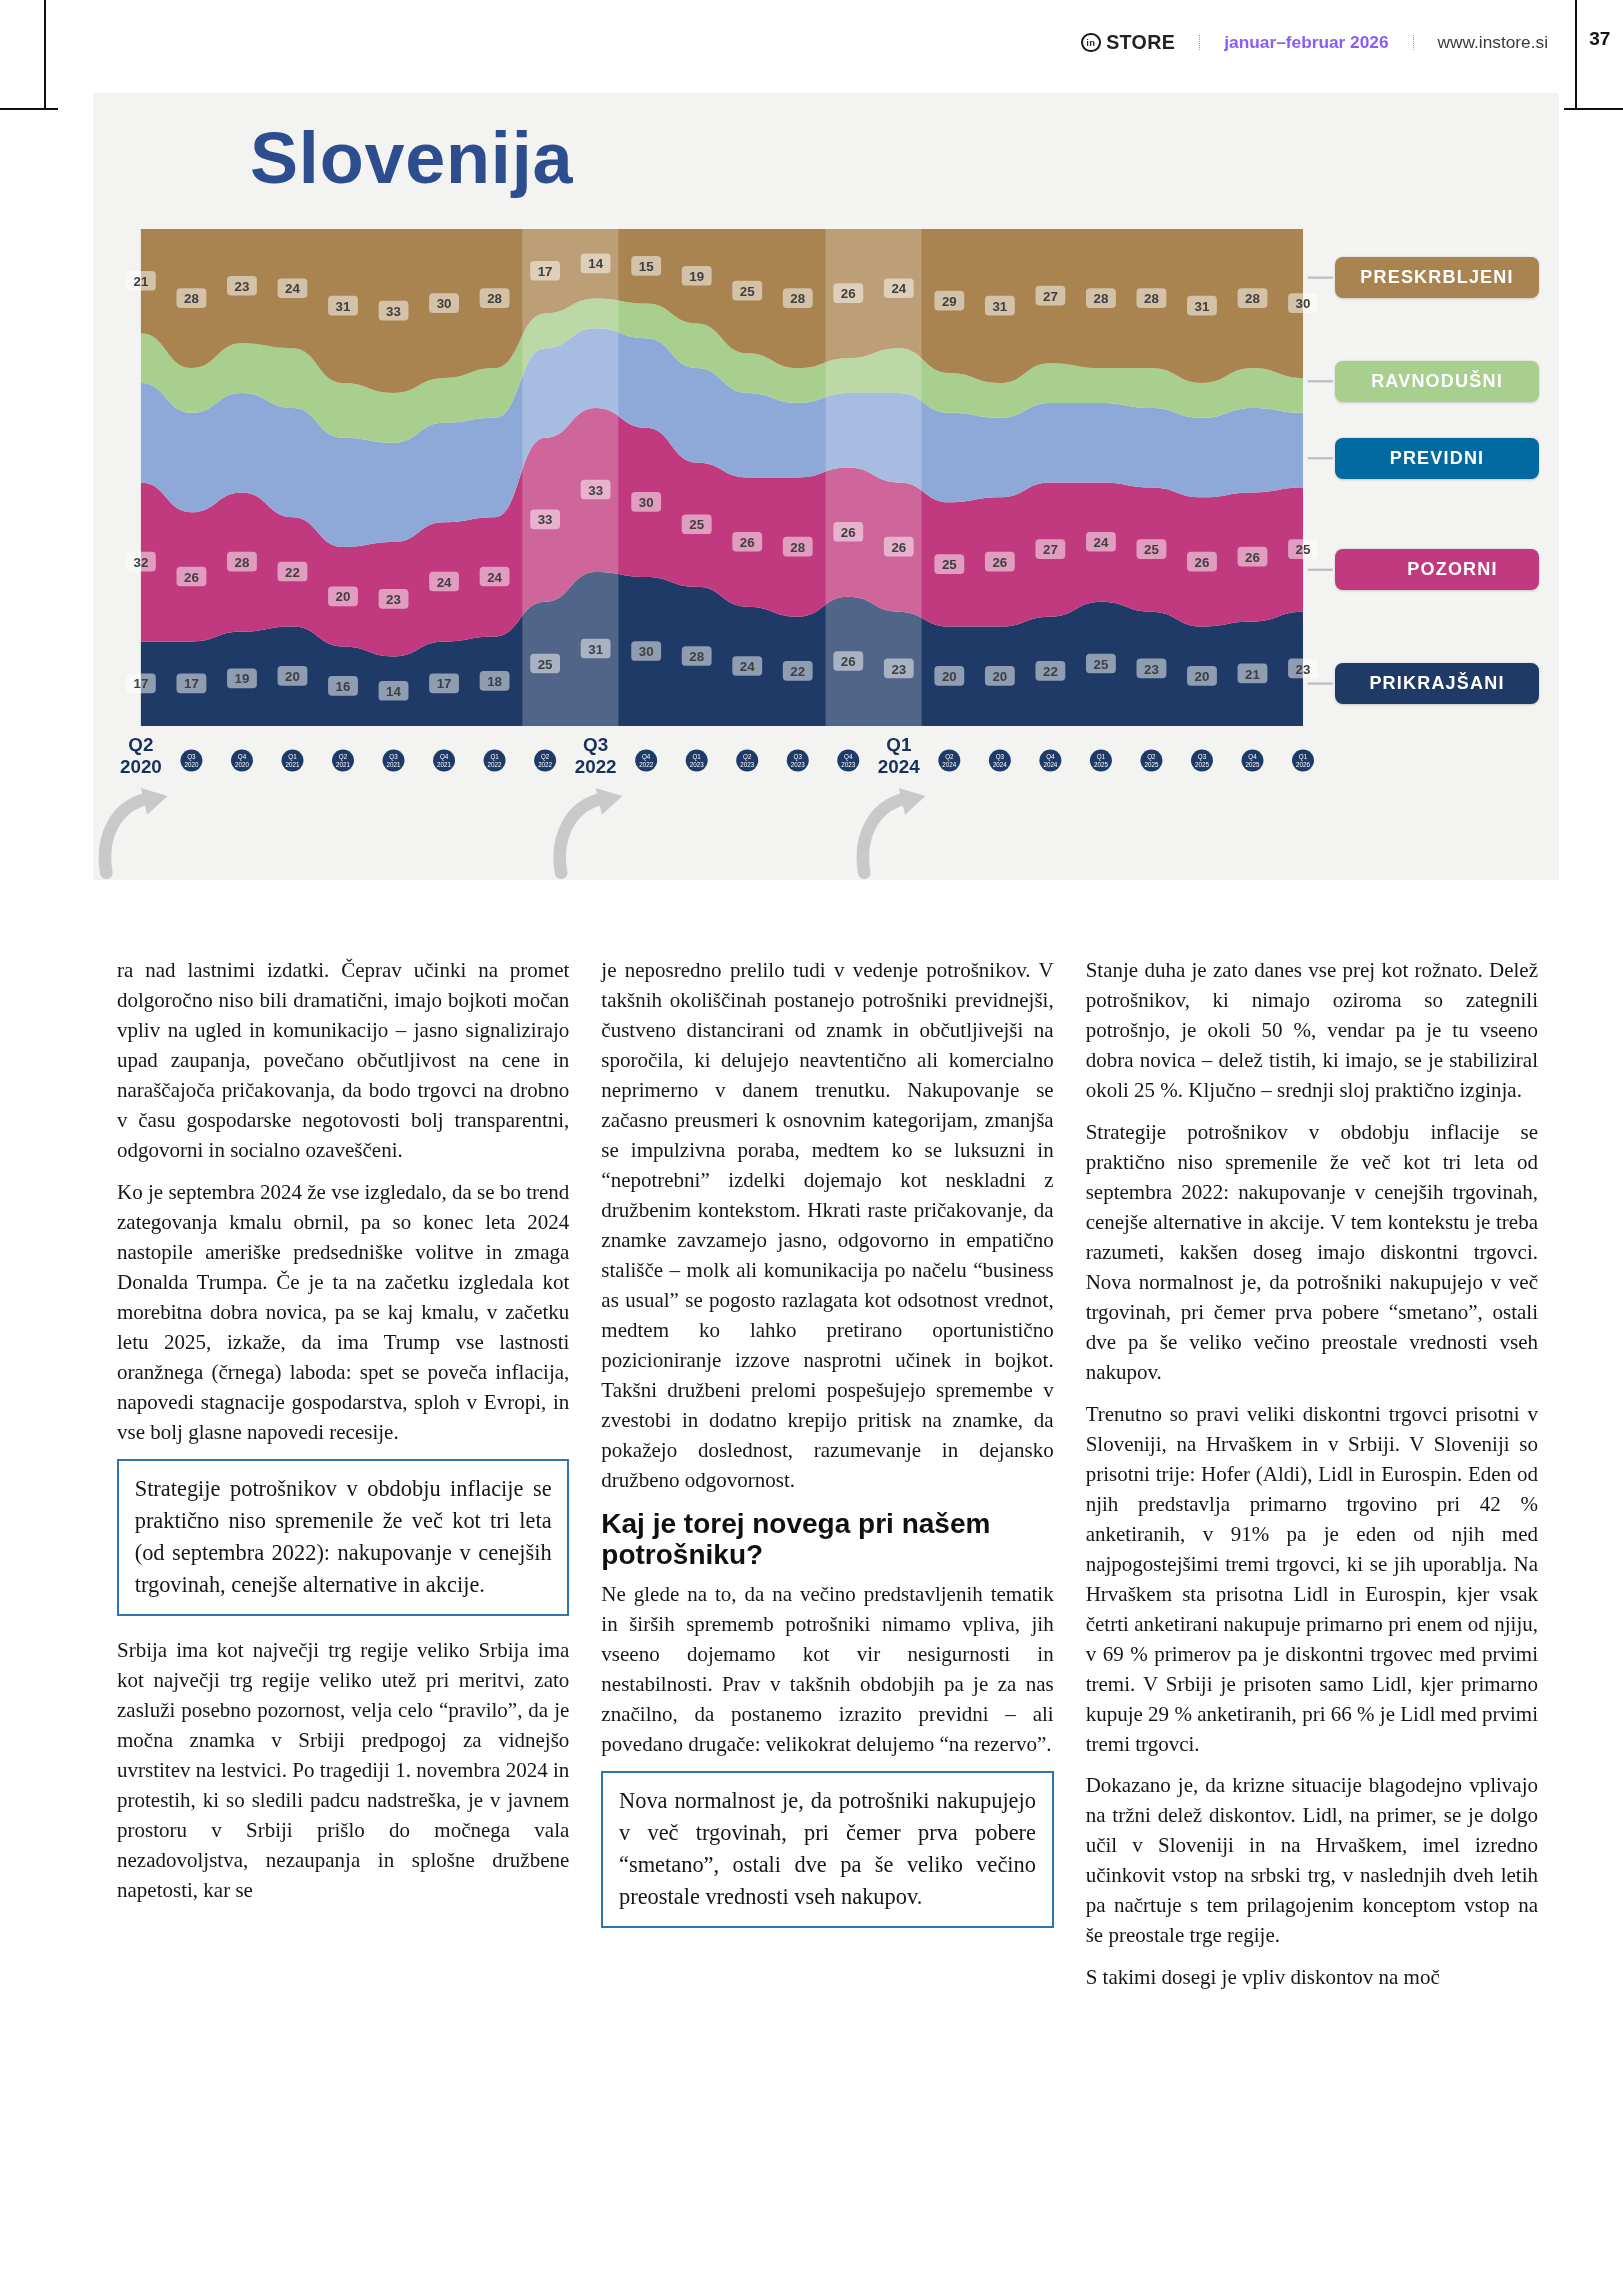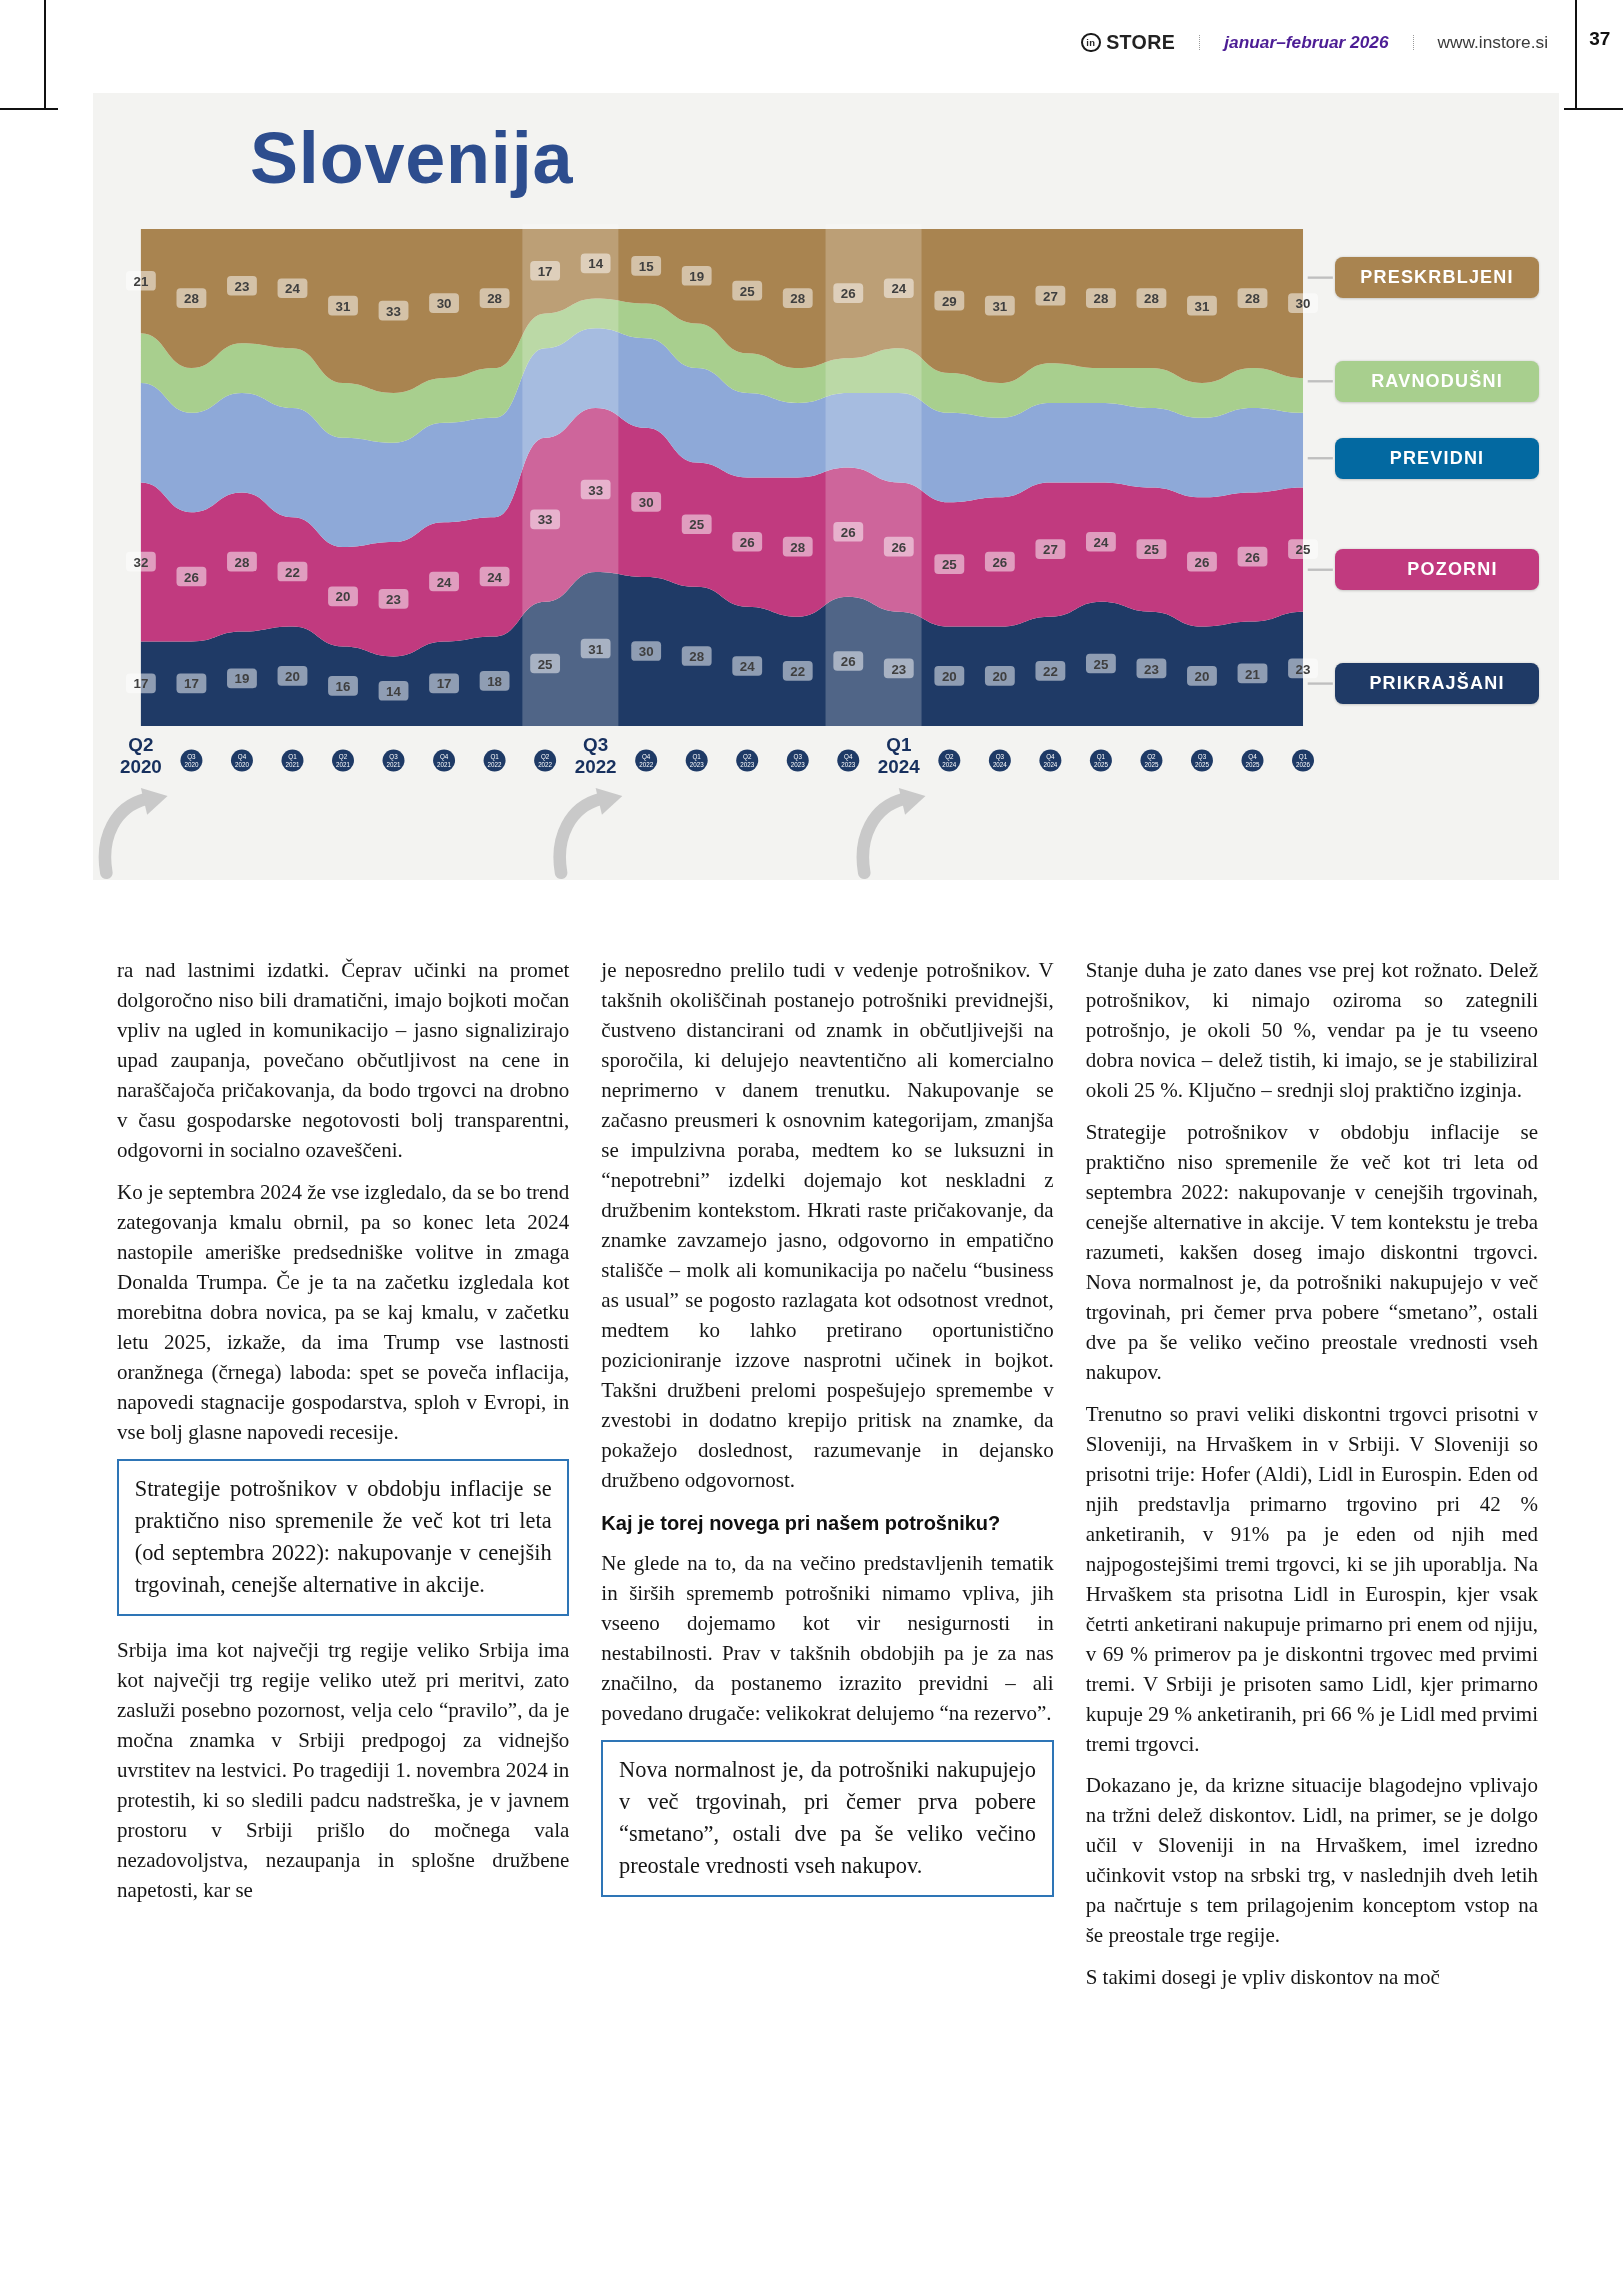--- a/index.html
+++ b/index.html
@@ -28,21 +28,21 @@
     font-family: "Liberation Sans", sans-serif;
     font-size: 17.3px; color: #222; white-space: nowrap;
   }
   .brand { display: flex; align-items: center; gap: 5.5px; font-weight: bold; font-size: 19.6px; letter-spacing: 0.4px; }
   .brand-circle {
     width: 19.6px; height: 19.6px; border: 2px solid #1a1a1a; border-radius: 50%;
     display: inline-flex; align-items: center; justify-content: center;
     font-size: 9.4px; font-weight: bold; line-height: 1;
   }
   .sep { width: 0; height: 15.7px; border-left: 1.6px dotted #9a9a9a; }
-  .issue { font-weight: bold; color: #4c1d95; font-style: italic; }
+  .issue { font-weight: bold; color: #8b5cf6; }
   .site { color: #3a3a3a; text-decoration: none; }
   .page-number {
     position: absolute; top: 28px; right: 12.6px;
     font-family: "Liberation Sans", sans-serif;
     font-size: 19px; font-weight: bold; color: #111;
   }
 
   
   .chart-panel {
     position: absolute; left: 93px; top: 93px;
@@ -70,21 +70,21 @@
 
   
   .columns {
     position: absolute; left: 117px; top: 955px; width: 1421px;
     display: flex; gap: 32px;
   }
   .col { flex: 1; font-size: 21px; line-height: 30px; text-align: justify; }
   .body-p { margin: 0 0 11.8px 0; }
   .col-heading {
     font-family: "Liberation Sans", sans-serif;
-    font-size: 20px; line-height: 31px; font-weight: bold; color: #101010;
+    font-size: 28px; line-height: 31px; font-weight: bold; color: #101010;
     margin: 12.6px 0 9.4px 0; text-align: left;
   }
   .quote-box { border: 2.4px solid #2e75b6; padding: 12.6px 15.7px; margin: 9.4px 0 19px 0; }
   .quote-box p { margin: 0; font-size: 22.4px; line-height: 32px; }
 </style>
 </head>
 <body>
 
 <div class="page">
 

